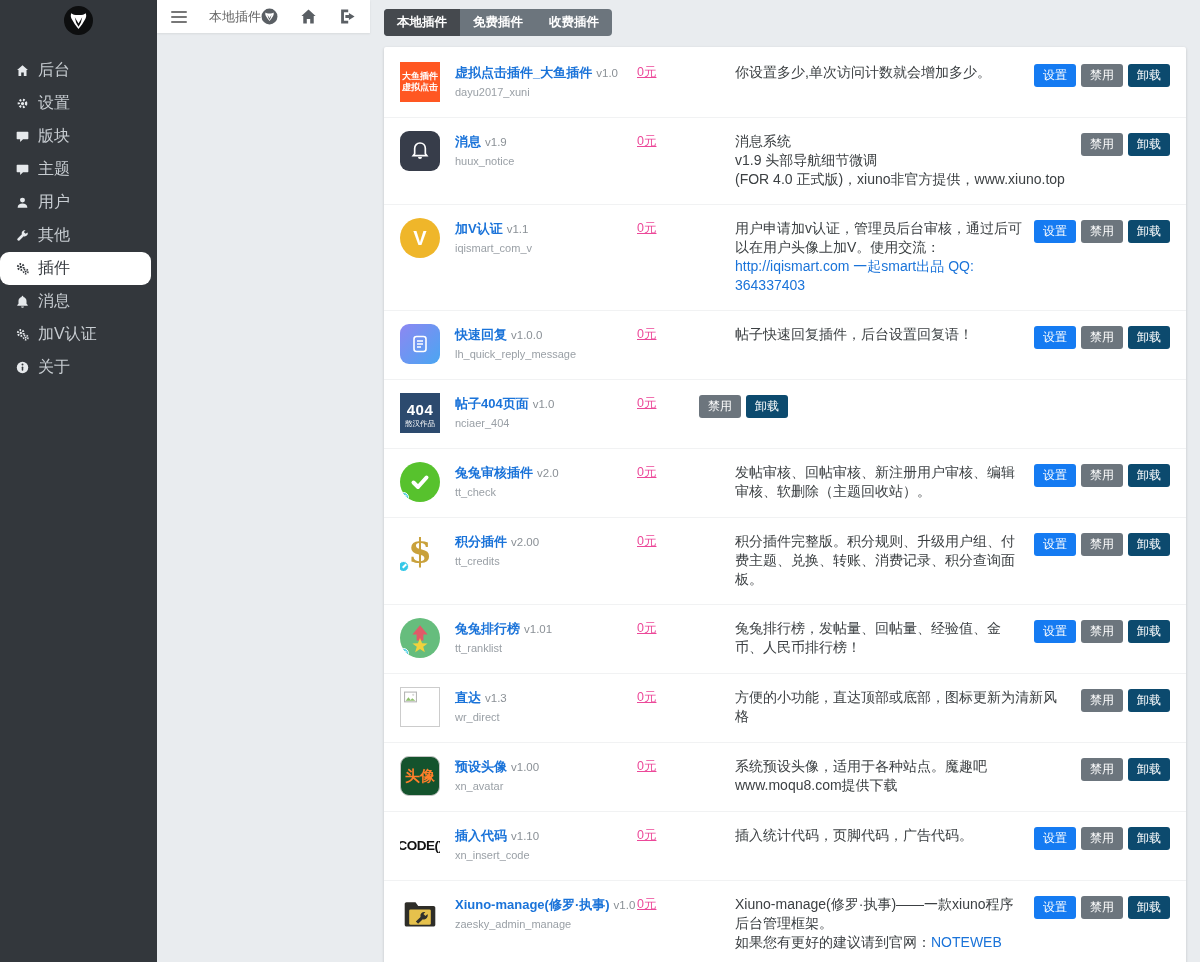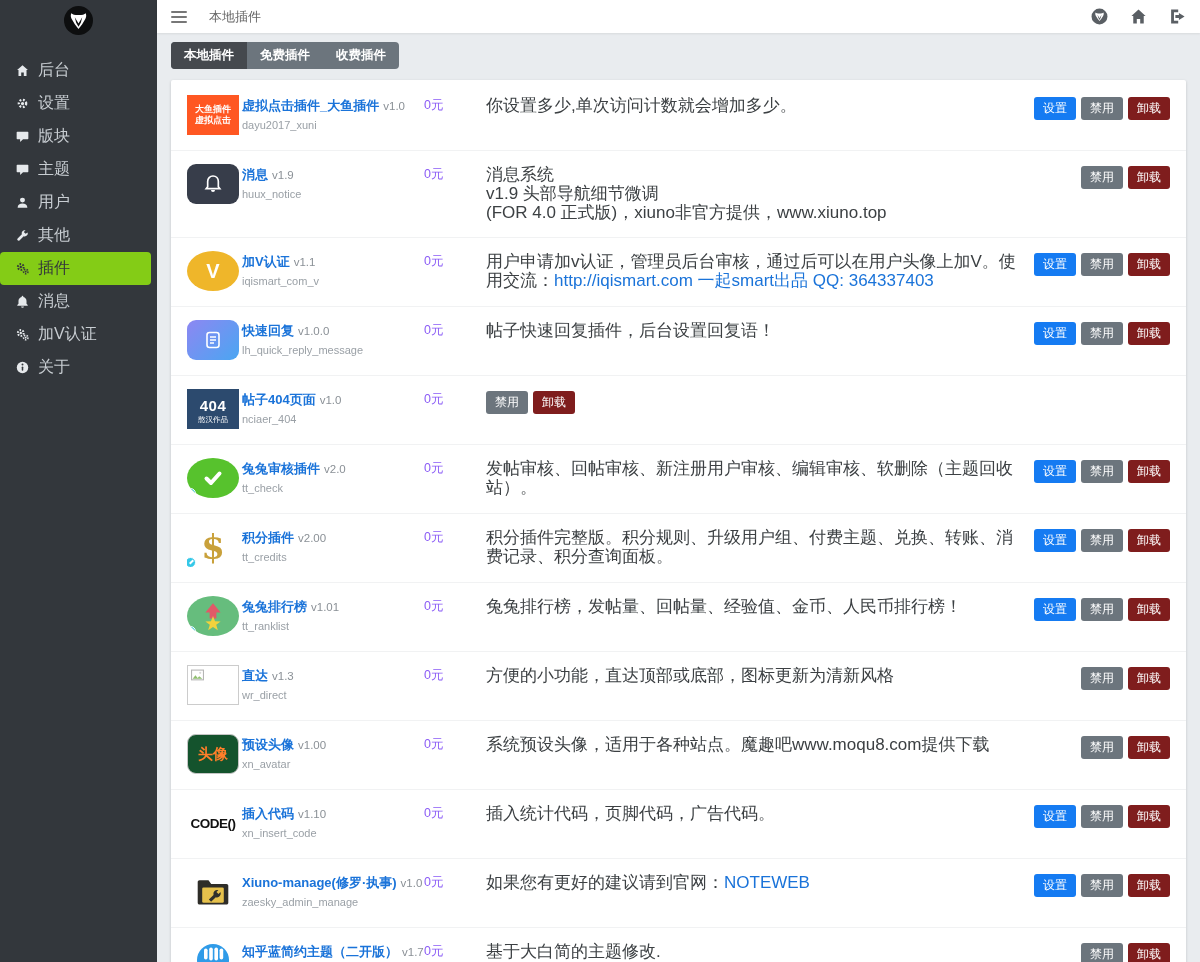--- a/index.html
+++ b/index.html
@@ -6,26 +6,26 @@
   html,body { width:1200px; height:962px; overflow:hidden; }
   body { font-family:"Liberation Sans","DejaVu Sans",sans-serif; background:#e9ecef; display:flex; }
 
   
   .sidebar { width:157px; min-width:157px; background:#33373c; height:962px; color:#c8cdd2; }
   .logo-wrap { display:flex; justify-content:center; padding:5px 0 14px; }
   .logo { width:31px; height:31px; }
   .side-nav { padding-top:4px; }
   .side-item { display:flex; align-items:center; gap:9px; padding:6px 0 6px 16px; font-size:16px; cursor:pointer; color:#c8cdd2; }
   .side-item .sicon { width:13px; height:13px; display:inline-flex; color:#e6e9ec; flex:0 0 13px; }
-  .side-item.active { background:#84cc16; color:#33373c; border-radius:4px; margin-right:6px; }
+  .side-item.active { background:#ffffff; color:#33373c; border-radius:9px; margin-right:6px; }
   .side-item.active .sicon { color:#33373c; }
   .sicon svg { width:100%; height:100%; }
 
   
-  .main { flex:1; display:flex; flex-direction:column; height:962px; }
+  .main { flex:1; display:flex; flex-direction:row; height:962px; }
   .topbar { height:33px; background:#fff; display:flex; align-items:center; padding:0 14px; box-shadow:0 1px 2px rgba(0,0,0,.08); position:relative; z-index:2; }
   .hamburger { width:16px; display:flex; flex-direction:column; gap:3px; cursor:pointer; margin-right:22px; }
   .hamburger i { height:2px; background:#777; border-radius:1px; }
   .topbar-title { font-size:13px; color:#666; }
   .topbar-right { margin-left:auto; display:flex; align-items:center; gap:22px; }
   .tico { width:17px; height:17px; color:#5a5f64; cursor:pointer; display:inline-flex; }
   .tico svg { width:100%; height:100%; }
 
   .content { flex:1; background:#e9ecef; padding:9px 14px 0; overflow:hidden; }
   .tabbar { display:inline-flex; background:#6c757d; border-radius:4px; overflow:hidden; margin-bottom:11px; }
@@ -35,31 +35,31 @@
   .card { background:#fff; border-radius:2px; box-shadow:0 1px 3px rgba(0,0,0,.18); padding:2px 0; }
 
   
   .row { display:flex; padding:13px 16px 15px; border-bottom:1px solid #f1f2f3; }
   .row:last-child { border-bottom:none; }
   .icon-cell { width:40px; min-width:40px; margin-right:15px; position:relative; }
   .info-cell { width:182px; min-width:182px; padding-top:1px; }
   .p-name { color:#1a73d9; font-weight:bold; font-size:13px; text-decoration:none; cursor:pointer; }
   .p-ver { color:#8a9096; font-size:11.5px; font-weight:normal; margin-left:4px; }
   .p-id { color:#9aa0a6; font-size:11px; margin-top:4px; }
-  .price-cell { width:62px; min-width:62px; color:#8b5cf6; font-size:12.5px; padding-top:2px; }
-  .desc-cell { flex:1; font-size:17px; color:#3c4043; line-height:19px; padding-top:1px; padding-right:12px; }
+  .price-cell { width:62px; min-width:62px; color:#ec4899; font-size:12.5px; padding-top:2px;text-decoration:underline; }
+  .desc-cell { flex:1; font-size:14px; color:#3c4043; line-height:19px; padding-top:1px; padding-right:12px;margin-left:36px; }
   .desc-cell .lnk { color:#1a73d9; cursor:pointer; }
   .btn-cell { display:flex; gap:5px; align-items:flex-start; padding-top:2px; }
   .btn { font-size:12px; color:#fff; padding:3px 9px; border-radius:3px; cursor:pointer; white-space:nowrap; border:none; font-family:inherit; }
   .btn-primary { background:#157bf2; }
   .btn-secondary { background:#6c757d; }
-  .btn-danger { background:#7f1d1d; }
+  .btn-danger { background:#0c4a6e; }
 
   
-  .pi { width:52px; height:40px; display:flex; align-items:center; justify-content:center; overflow:hidden; }
+  .pi { width:40px; height:40px; display:flex; align-items:center; justify-content:center; overflow:hidden; }
   .pi-dayu { background:#ff5722; color:#fff; font-size:9px; font-weight:bold; flex-direction:column; line-height:11px; text-align:center; }
   .pi-belldark { background:#373d4a; border-radius:9px; }
   .pi-vcircle { background:#efb62a; border-radius:50%; color:#fff; font-weight:bold; font-size:20px; }
   .pi-doc { background:linear-gradient(135deg,#8d87f2,#4aa6f2); border-radius:9px; }
   .pi-404 { background:#2c4a6e; color:#fff; flex-direction:column; line-height:1; }
   .pi-404 .n404 { font-size:15px; font-weight:bold; letter-spacing:.5px; margin-top:3px; }
   .pi-404 .s404 { font-size:7.5px; margin-top:3px; }
   .pi-check { background:#57c22d; border-radius:50%; }
   .pi-dollar { font-family:"DejaVu Serif","Liberation Serif",serif; font-size:34px; font-weight:bold; color:#c9a13b; }
   .pi-rankc { background:#66bd7d; border-radius:50%; }
@@ -448,20 +448,21 @@
                   <path d="M26 18a4.2 4.2 0 0 0-5.4 5.2l-5.2 5.2 2.5 2.5 5.2-5.2A4.2 4.2 0 0 0 28.3 20l-2.2 2.2-2.3-2.3z" fill="#30302c"></path>
                 </svg>
               </div>
             </div>
             <div class="info-cell">
               <div><a class="p-name">Xiuno-manage(修罗·执事)</a><span class="p-ver">v1.0</span></div>
               <div class="p-id">zaesky_admin_manage</div>
             </div>
             <div class="price-cell">0元</div>
             <div class="desc-cell">
+              <div><span>Xiuno-manage(修罗·执事)——一款xiuno程序后台管理框架。</span></div>
               <div><span>如果您有更好的建议请到官网：</span><span class="lnk">NOTEWEB</span></div>
             </div>
             <div class="btn-cell">
               <button class="btn btn-primary">设置</button>
               <button class="btn btn-secondary">禁用</button>
               <button class="btn btn-danger">卸载</button>
             </div>
           </div>
           <div class="row">
             <div class="icon-cell">

